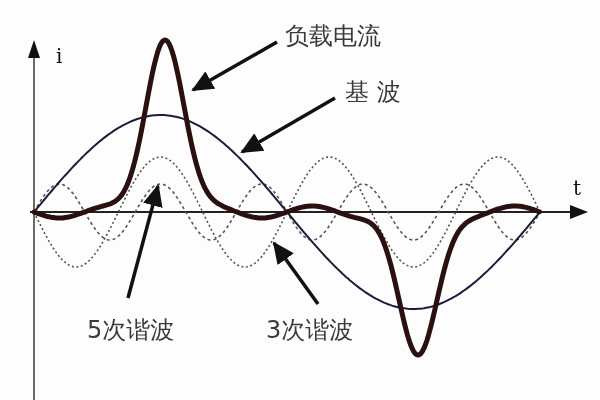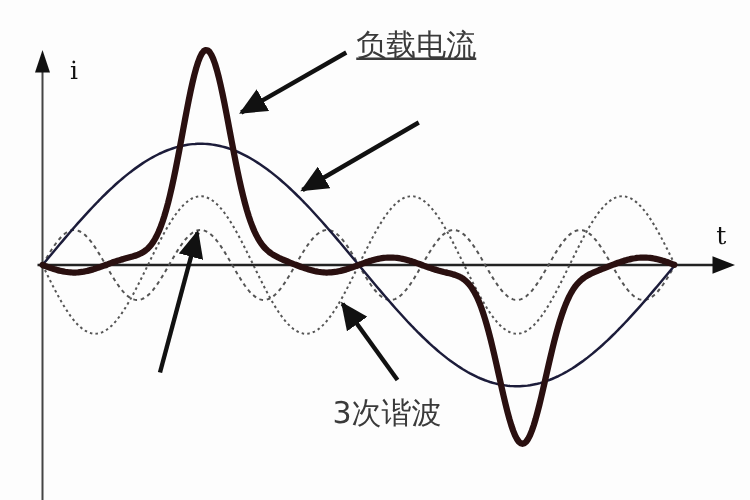--- a/index.html
+++ b/index.html
@@ -36,15 +36,17 @@
 
     <line x1="277" y1="42" x2="193" y2="90" stroke="#111" stroke-width="3.5" marker-end="url(#bigarrow)"></line>
     <line x1="335" y1="98" x2="242" y2="152" stroke="#111" stroke-width="3.5" marker-end="url(#bigarrow)"></line>
     <line x1="128" y1="298" x2="158" y2="186" stroke="#111" stroke-width="3.5" marker-end="url(#bigarrow)"></line>
     <line x1="318" y1="304" x2="274" y2="243" stroke="#111" stroke-width="3.5" marker-end="url(#bigarrow)"></line>
   </svg>
 
   <span class="lbl axis-lbl" style="left:56px; top:46px;">i</span>
   <span class="lbl axis-lbl" style="left:573px; top:178px;">t</span>
 
-  <span class="lbl lbl-cn" style="left:285px; top:24px;text-decoration:underline;">负载电流</span>
+  <span class="lbl lbl-cn" style="left:285px; top:24px;">负载电流</span>
+  <span class="lbl lbl-cn" style="left:345px; top:80px;">基 波</span>
+  <span class="lbl lbl-cn" style="left:87px; top:318px;">5次谐波</span>
   <span class="lbl lbl-cn" style="left:266px; top:318px;">3次谐波</span>
 </div>
 
 </body></html>

